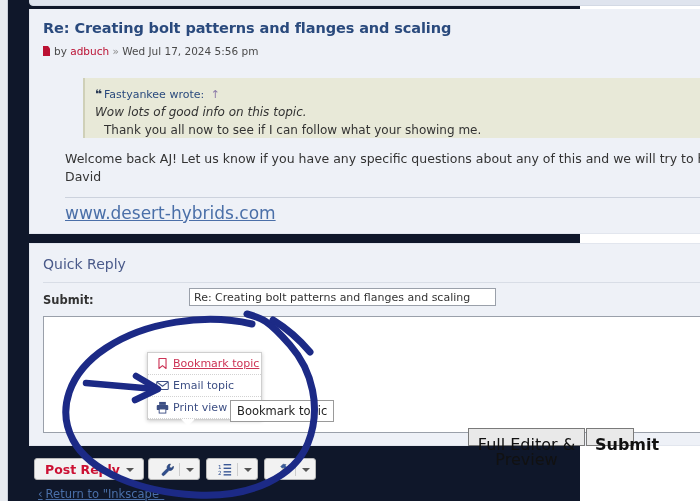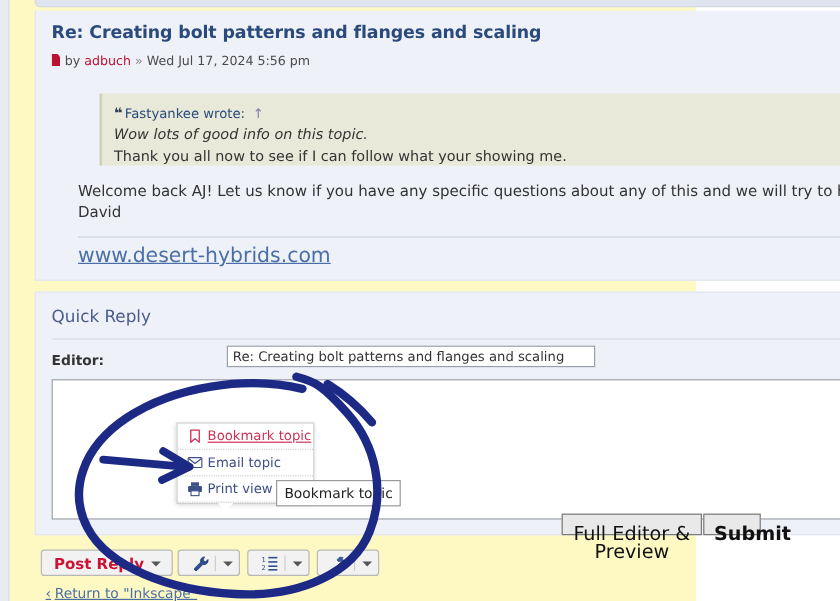--- a/index.html
+++ b/index.html
@@ -5,21 +5,21 @@
   html,body{margin:0;padding:0;}
   body{
     width:700px;height:501px;overflow:hidden;position:relative;
     background:#ffffff;
     font-family:"DejaVu Sans","Liberation Sans",sans-serif;
     font-size:12px;color:#333333;
   }
   
   .page-gutter{position:absolute;left:0;top:0;width:7px;height:501px;background:#e8ebf0;}
   .page-gutter-line{position:absolute;left:7px;top:0;width:1px;height:501px;background:#c9ced8;}
-  .page-body{position:absolute;left:8px;top:0;width:572px;height:501px;background:#fef9c3;}
+  .page-body{position:absolute;left:8px;top:0;width:572px;height:501px;background:#0f172a;}
 
   
   .prev-panel{position:absolute;left:21px;top:-8px;width:679px;height:12px;
     background:#dfe4ee;border:1px solid #d3d9e4;border-radius:0 0 4px 4px;}
 
   
   .post-panel{position:absolute;left:21px;top:9px;width:679px;height:224px;
     background:#eef1f7;border:1px solid #e2e6ee;border-top:none;}
 
   .post-title{position:absolute;left:13px;top:11px;font-size:14.5px;font-weight:bold;
@@ -31,21 +31,21 @@
   .post-byline .author{color:#bb1133;font-weight:normal;}
   .post-byline .sep{color:#8a8a8a;}
 
   
   .quote-box{position:absolute;left:53px;top:69px;width:647px;height:60px;
     background:#e8e9d8;border-left:2px solid #cfd0b8;box-sizing:border-box;}
   .quote-head{position:absolute;left:10px;top:9px;font-size:11px;color:#2a4a7d;white-space:nowrap;}
   .quote-mark{font-weight:bold;color:#2a3a55;letter-spacing:-1px;margin-right:3px;font-size:12px;}
   .quote-arrow{color:#8c7aa8;margin-left:3px;}
   .quote-l1{position:absolute;left:10px;top:27px;font-size:12px;color:#333;white-space:nowrap;font-style:italic;}
-  .quote-l2{position:absolute;left:10px;top:45px;font-size:12px;color:#333;white-space:nowrap;text-align:right;}
+  .quote-l2{position:absolute;left:19px;top:45px;font-size:12px;color:#333;white-space:nowrap;text-align:right;}
 
   .post-text-1{position:absolute;left:35px;top:142px;font-size:12.5px;color:#333;white-space:nowrap;}
   .post-text-2{position:absolute;left:35px;top:160px;font-size:12.5px;color:#333;white-space:nowrap;}
 
   .sig-rule{position:absolute;left:35px;top:188px;width:665px;height:1px;background:#ccd2dd;}
   .sig-l1{position:absolute;left:35px;top:194px;font-size:17px;color:#4a6fa8;
     text-decoration:underline;white-space:nowrap;}
   .sig-l2{position:absolute;left:35px;top:208px;font-size:11.5px;color:#4a6fa8;
     text-decoration:underline;white-space:nowrap;}
 
@@ -144,21 +144,21 @@
     <div class="post-text-1">Welcome back AJ! Let us know if you have any specific questions about any of this and we will try to help.</div>
     <div class="post-text-2">David</div>
 
     <div class="sig-rule"></div>
     <a class="sig-l1" href="#">www.desert-hybrids.com</a>
   </div>
 
   <div class="qr-panel">
     <div class="qr-title">Quick Reply</div>
     <div class="qr-rule"></div>
-    <div class="qr-subject-label">Editor:</div>
+    <div class="qr-subject-label">Submit:</div>
     <input class="qr-subject-input" type="text" value="Re: Creating bolt patterns and flanges and scaling" style="">
     <textarea class="qr-textarea" placeholder="" style=""></textarea>
   </div>
 
   <button class="btn-classic" id="full-editor-btn">Full Editor &amp; Preview</button>
   <button class="btn-classic" id="submit-btn">Submit</button>
 
   <div class="tbar" id="post-reply-btn">
     <span class="lbl">Post Reply</span>
     <span class="caret"></span>

